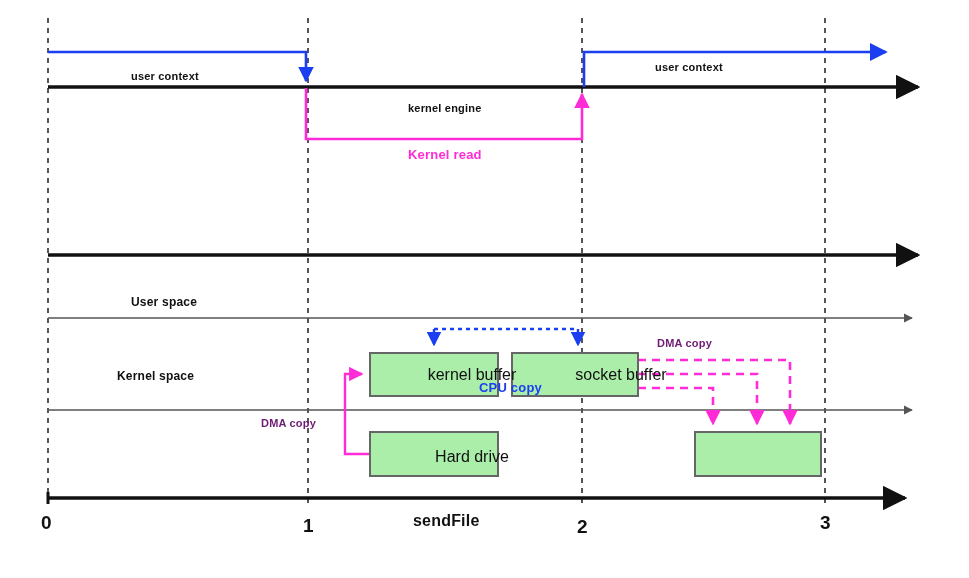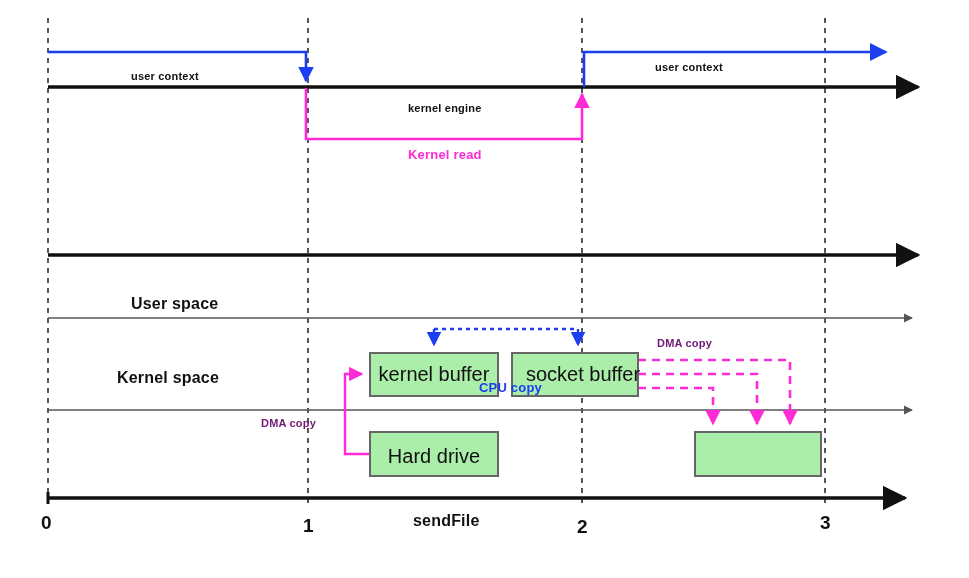--- a/index.html
+++ b/index.html
@@ -27,22 +27,22 @@
   }
   .lbl {
     position: absolute;
     white-space: nowrap;
     color: #111111;
     font-family: "Liberation Sans", sans-serif;
     font-weight: 700;
     letter-spacing: 0.2px;
   }
   .lbl-small   { font-size: 11px; }
-  .lbl-space   { font-size: 16px; }
-  .lbl-box     { font-size: 20px; font-weight: 400; }
+  .lbl-space   { font-size: 12px; }
+  .lbl-box     { font-size: 16px; font-weight: 400; margin-left: 38px; }
   .lbl-tick    { font-size: 19px; }
   .lbl-title   { font-size: 16px; }
   .lbl-magenta { color: #ff2bd6; font-size: 13px; }
   .lbl-blue    { color: #1b3ef0; font-size: 13px; margin-top: 48px; }
   .lbl-dma     { color: #701a75; font-size: 11px; }
   .boxtext {
     position: absolute;
     display: flex;
     align-items: center;
     justify-content: center;

